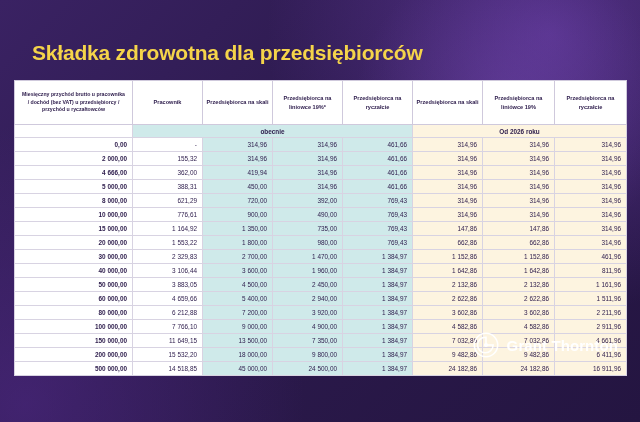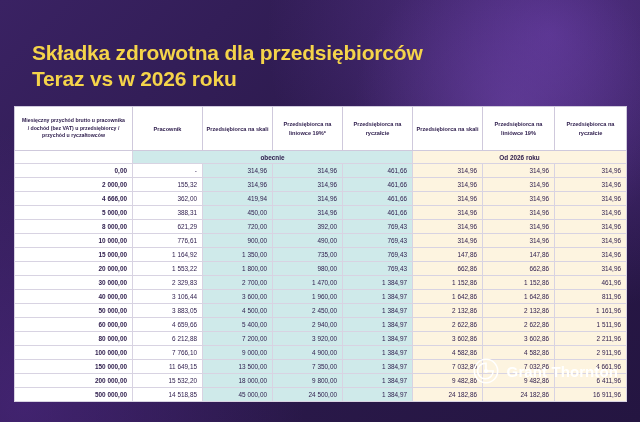--- a/index.html
+++ b/index.html
@@ -106,21 +106,20 @@
 </style>
 </head>
 <body>
 
 <div id="bg"></div>
 
 <div class="wrap">
 
   <div class="title">
     <span class="title-line">Składka zdrowotna dla przedsiębiorców</span>
-    <span class="title-line">Teraz vs w 2026 roku</span>
   </div>
 
   <div class="table-area">
     <table>
       <colgroup>
         <col style="width:118px">
         <col style="width:70px">
         <col style="width:70px">
         <col style="width:70px">
         <col style="width:70px">

